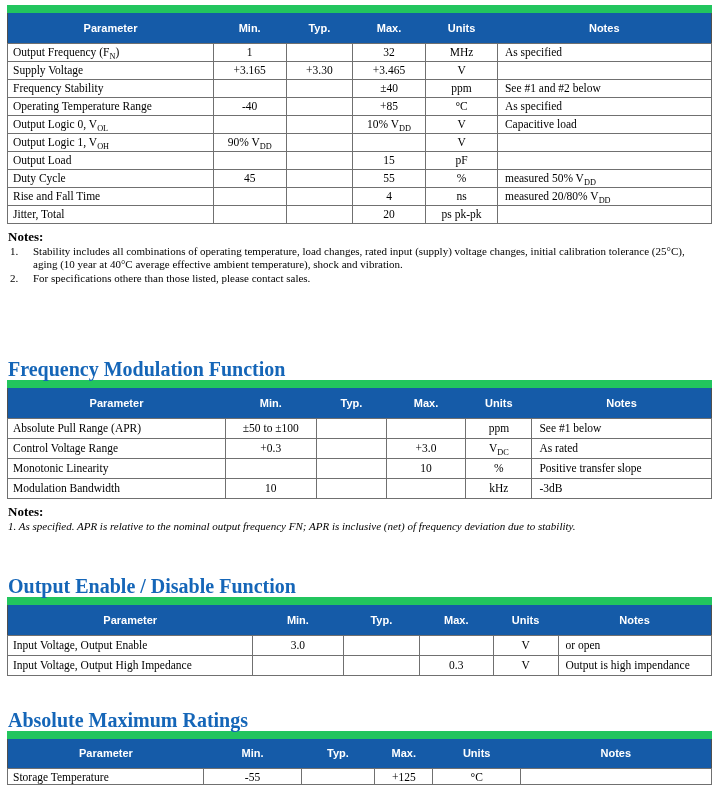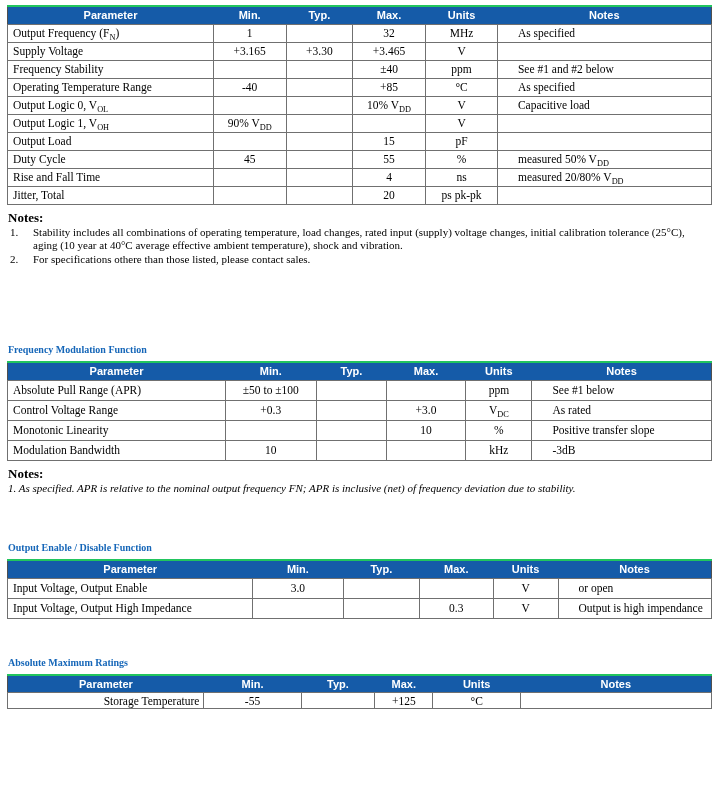--- a/index.html
+++ b/index.html
@@ -15,48 +15,48 @@
     width:719px;height:786px;overflow:hidden;background:#ffffff;
     font-family:"Liberation Serif",serif;color:#000;
   }
   #page{padding:5px 7px 0 7px;}
   .section{margin:0;}
   .section-fm{margin-top:76px;}
   .section-oe{margin-top:45px;}
   .section-amr{margin-top:36px;}
   .section-title{
     font-family:"Liberation Serif",serif;
-    font-size:10px;font-weight:bold;color:var(--title-color);
+    font-size:20px;font-weight:bold;color:var(--title-color);
     line-height:16px;margin:0 0 3px 1px;
   }
   table.spec-table{
     width:100%;border-collapse:collapse;table-layout:fixed;
     border:1px solid var(--outer-border);
   }
   table.spec-table th{
     background:var(--header-bg);color:var(--header-text);
     font-family:"Liberation Sans",sans-serif;font-size:11px;font-weight:bold;
-    height:18px;padding:1px 2px;text-align:center;border:none;
-    border-top:2px solid #22c55e;
+    height:34px;padding:1px 2px;text-align:center;border:none;
+    border-top:8px solid #22c55e;
   }
   table.spec-table td{
     border:1px solid var(--cell-border);
     font-size:11.5px;line-height:12px;vertical-align:middle;
     padding:1px 4px;background:#fff;white-space:nowrap;overflow:hidden;
   }
   table.spec-table td:nth-child(2),
   table.spec-table td:nth-child(3),
   table.spec-table td:nth-child(4),
   table.spec-table td:nth-child(5){text-align:center;}
   table.spec-table td:first-child{padding-left:5px;}
-  table.spec-table td:last-child{padding-left:20px;}
+  table.spec-table td:last-child{padding-left:7px;}
   .section-electrical td{height:18px;}
   .section-fm td{height:20px;}
   .section-oe td{height:20px;}
-  .section-amr td{height:16px;text-align:right;}
+  .section-amr td{height:16px;}
   sub{font-size:0.72em;line-height:0;}
   .notes-block{margin-top:6px;}
   .notes-heading{
     font-size:13px;font-weight:bold;line-height:14px;margin:0 0 1px 1px;
   }
   .note-item{display:flex;font-size:11px;line-height:13.5px;}
   .note-num{flex:none;width:26px;padding-left:3px;}
   .note-text{flex:1;padding-right:4px;}
   .note-plain{font-size:11px;line-height:13.5px;margin-left:1px;font-style:italic;}
 </style>

